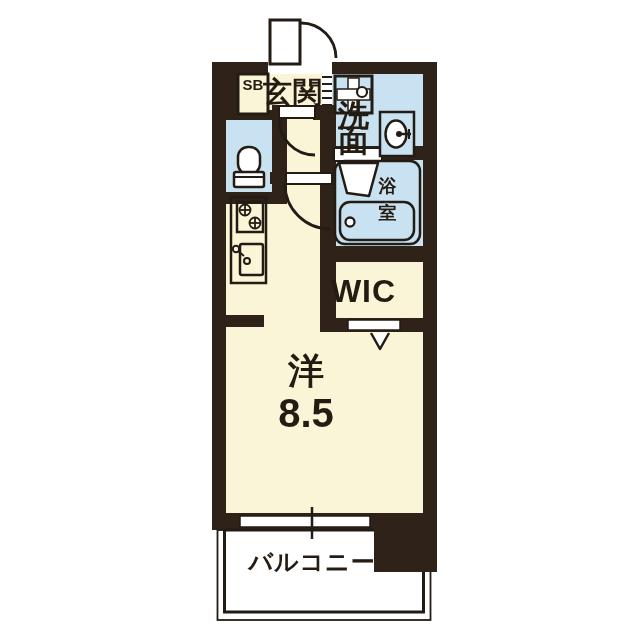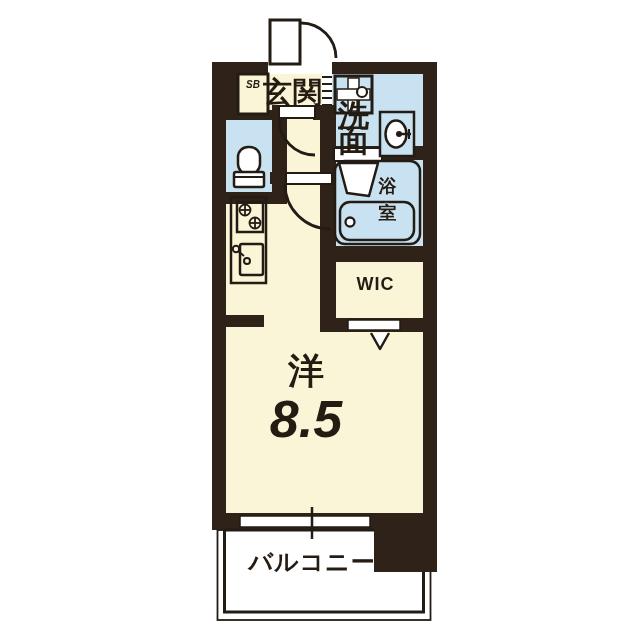--- a/index.html
+++ b/index.html
@@ -2,28 +2,28 @@
 <html><head>
 <meta charset="utf-8">
 <style>
   html,body{margin:0;padding:0;background:#ffffff;}
   #canvas{position:relative;width:640px;height:640px;background:#ffffff;overflow:hidden;
           font-family:"Liberation Sans","DejaVu Sans",sans-serif;}
   #plan-svg{position:absolute;left:0;top:0;}
   .lbl{position:absolute;color:#241b12;font-weight:bold;text-align:center;
        line-height:1.05;user-select:none;}
   .lbl-genkan{left:262px;top:77px;width:62px;font-size:29px;letter-spacing:1px;}
-  .lbl-sb{left:238px;top:77px;width:30px;font-size:10px;line-height:16px;font-style:italic;}
+  .lbl-sb{left:238px;top:77px;width:30px;font-size:15px;line-height:16px;}
   .vtext{word-break:break-all;}
   .lbl-senmen{left:338px;top:103px;width:27px;font-size:31px;line-height:25px;}
   .lbl-yokushitsu{left:374px;top:173px;width:27px;font-size:18px;line-height:27px;
                   text-shadow:0 0 2px #cfe7f4,0 0 2px #cfe7f4;}
-  .lbl-wic{left:332px;top:275px;width:87px;font-size:18px;letter-spacing:1px;}
+  .lbl-wic{left:320px;top:275px;width:87px;font-size:32px;letter-spacing:1px;}
   .lbl-room-type{left:256px;top:352px;width:100px;font-size:36px;}
-  .lbl-room-size{left:256px;top:392px;width:100px;font-size:52px;font-style:italic;}
+  .lbl-room-size{left:256px;top:392px;width:100px;font-size:40px;}
   .lbl-balcony{left:222px;top:551px;width:180px;font-size:24px;letter-spacing:1px;font-family:Liberation Mono, monospace;}
 </style>
 </head>
 <body>
 
 <div id="canvas">
 
   <svg id="plan-svg" width="640" height="640" viewBox="0 0 640 640">
 
     <rect x="212" y="62" width="225" height="468" fill="#2e2219"></rect>

